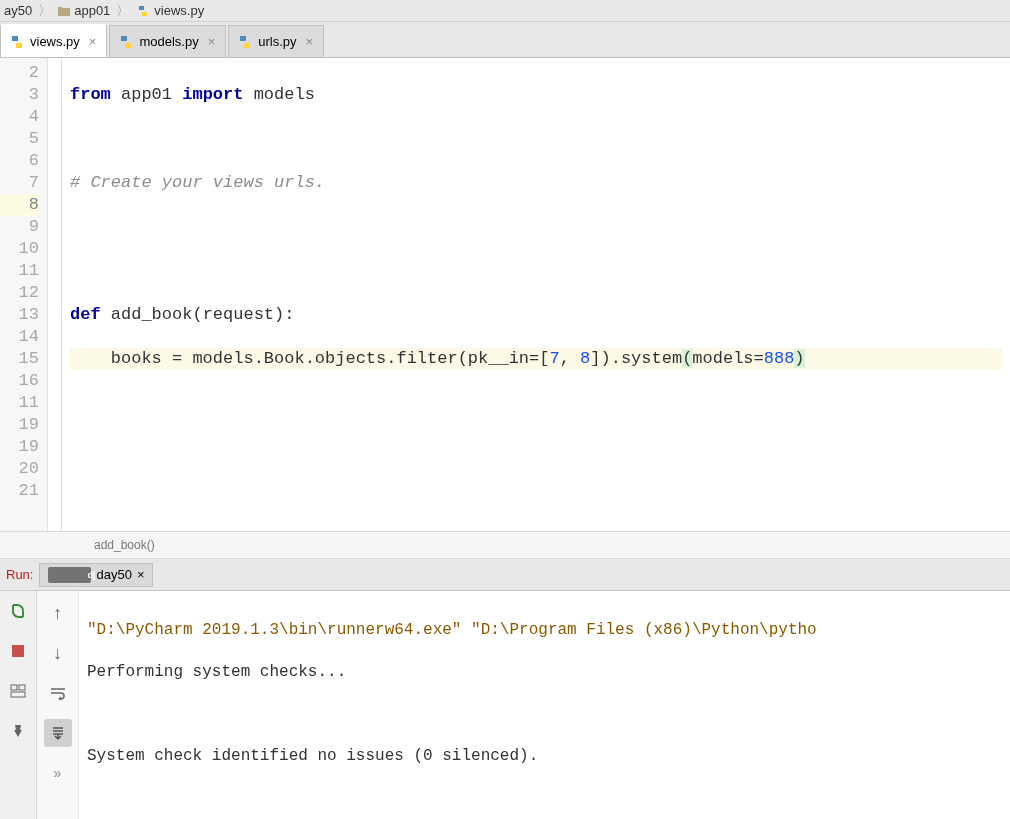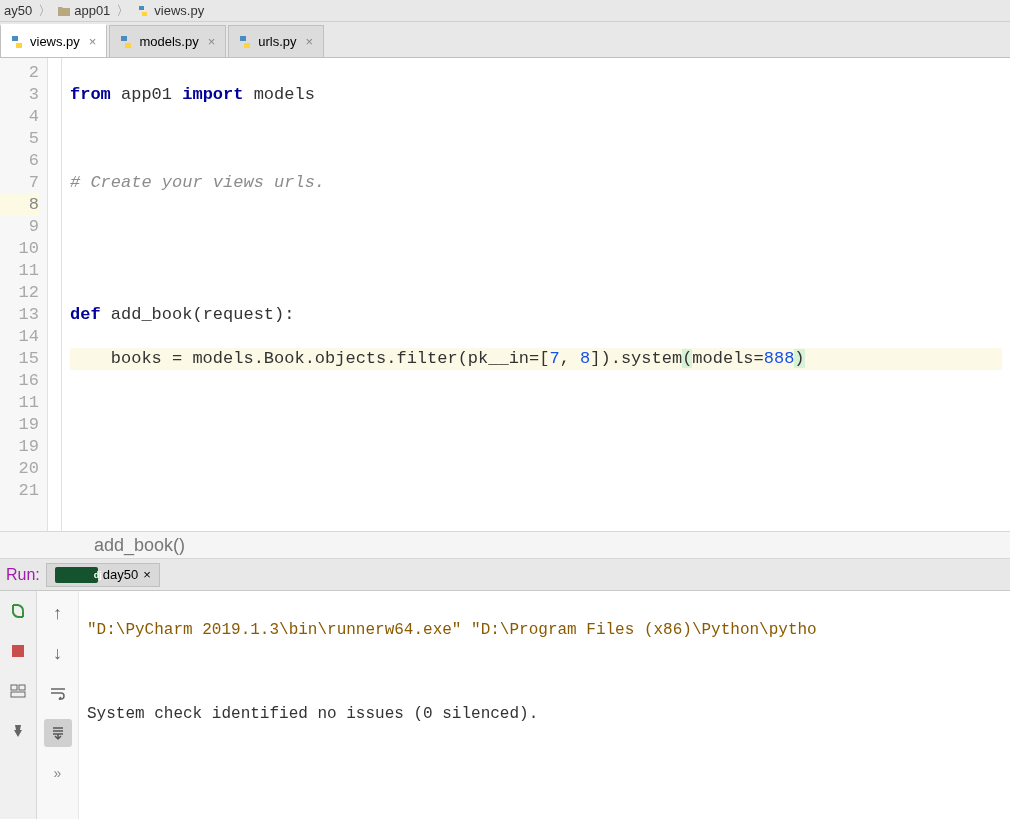--- a/index.html
+++ b/index.html
@@ -100,43 +100,43 @@
 .num { color: #1750eb; }
 .hlp { background: #d8f2d8; }
 .status-crumb {
   height: 28px;
   background: #f5f5f5;
   border-top: 1px solid #d8d8d8;
   border-bottom: 1px solid #d8d8d8;
   display: flex;
   align-items: center;
   padding: 0 20px 0 94px;
-  font-size: 18px;
+  font-size: 12px;
   color: #777;
 }
 .run-bar {
   height: 32px;
   background: #e8e8e8;
   border-bottom: 1px solid #c8c8c8;
   display: flex;
   align-items: center;
   padding: 0 6px;
   gap: 6px;
 }
-.run-label { color: #a21caf; font-size: 16px; }
+.run-label { color: #b91c1c; font-size: 13px; }
 .run-tab {
   background: #d9d9d9;
   border: 1px solid #c0c0c0;
   padding: 3px 8px;
   display: flex;
   align-items: center;
   gap: 5px;
 }
 .dj-icon {
-  width: 16px; height: 16px; background: #14532d; color: #fff; font-size: 9px;
+  width: 16px; height: 16px; background: #737373; color: #fff; font-size: 9px;
   display: inline-flex; align-items: center; justify-content: center; font-weight: bold;
   border-radius: 2px;
   padding-left: 43px;
 }
 .console-wrap {
   flex: 0 0 auto;
   display: flex;
   background: #fff;
   height: 228px;
 }
@@ -333,20 +333,21 @@
     </div>
     <div class="tbtn sel">
       <svg width="16" height="16" viewBox="0 0 16 16">
           <path d="M3 3h10M3 6h10M3 9h10M8 9v5m0 0l-3-3m3 3l3-3" stroke="#555" stroke-width="1.5" fill="none"></path>
         </svg>
     </div>
     <div class="tbtn" style="font-size:14px;color:#888;">»</div>
   </div>
   <div class="console">
 <div class="cline"><span class="c-warn">"D:\PyCharm 2019.1.3\bin\runnerw64.exe" "D:\Program Files (x86)\Python\pytho</span></div>
+<div class="cline"><span>Performing system checks...</span></div>
 <div class="cline"></div>
 <div class="cline"><span>System check identified no issues (0 silenced).</span></div>
 
 
 
 
   </div>
 </div>
 
 </body></html>

